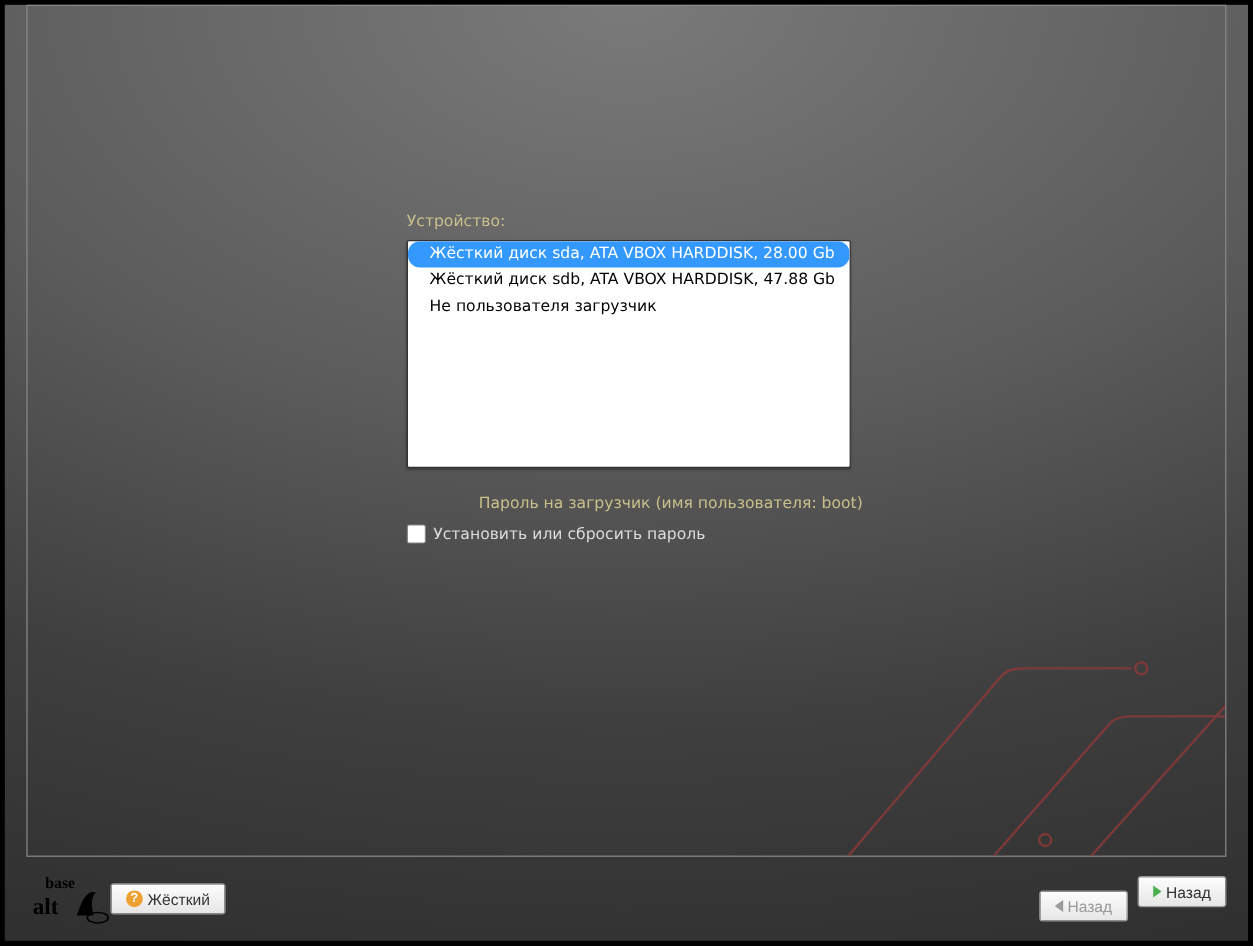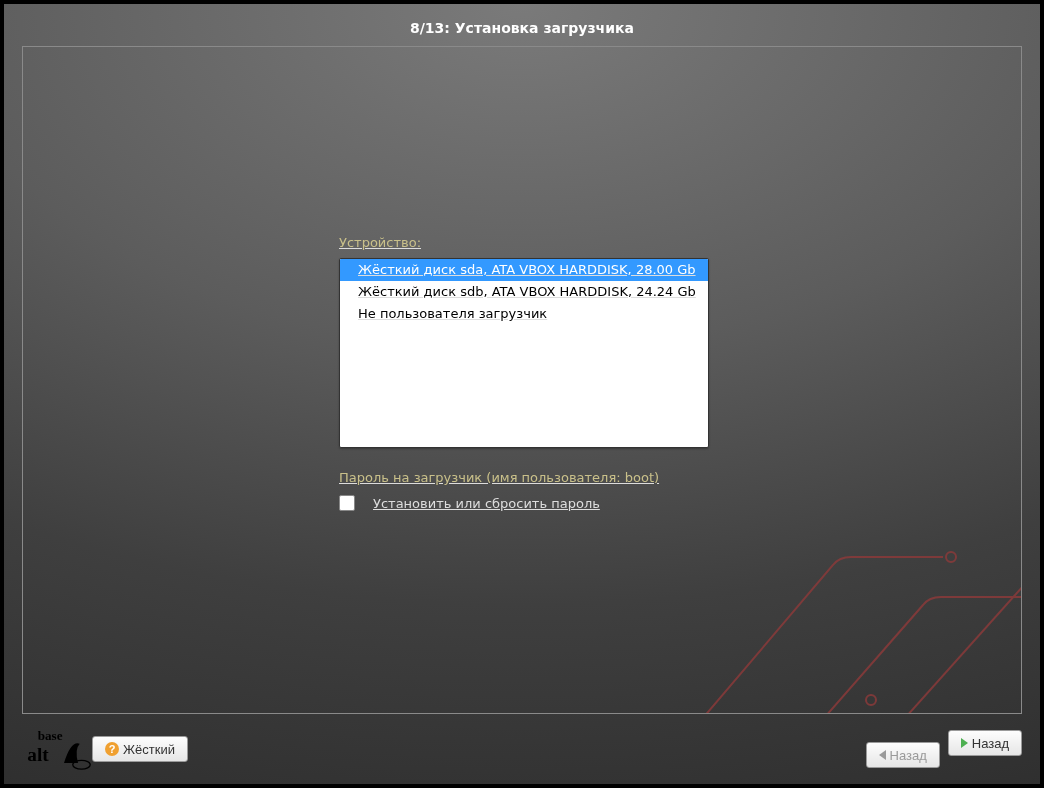--- a/index.html
+++ b/index.html
@@ -31,23 +31,22 @@
     position: relative;
     overflow: hidden;
   }
   .deco {
     position: absolute;
     pointer-events: none;
   }
   .form-area {
     position: absolute;
     left: 316px;
-    top: 188px;
+    top: 172px;
     width: 380px;
-    text-decoration: underline;
   }
   .section-label {
     color: #c9c08a;
     font-size: 13px;
     margin-bottom: 8px;
   }
   .listbox {
     width: 370px;
     height: 190px;
     background: #fff;
@@ -60,26 +59,27 @@
   .list-item {
     padding: 2px 6px 2px 18px;
     font-size: 13px;
     line-height: 18px;
     white-space: nowrap;
     cursor: default;
   }
   .list-item.selected {
     background: #3399ff;
     color: #fff;
-  }
-  .password-area { margin-top: 22px; }
+    border-radius: 10px;
+  }
+  .password-area { margin-top: 22px; text-align: right; }
   .checkbox-row {
     display: flex;
     align-items: center;
-    gap: 18px;
+    gap: 6px;
     margin-top: 10px;
   }
   .chk {
     width: 16px; height: 16px;
     background: #fff;
     border: 1px solid #888;
     border-radius: 2px;
   }
   .footer {
     height: 70px;
@@ -128,41 +128,40 @@
     border-top: 5px solid transparent;
     border-bottom: 5px solid transparent;
     border-left: 7px solid #4caf50;
   }
 </style>
 </head>
 <body>
 
 <div class="window">
 
-  <div class="title">8/13: Установка загрузчика</div>
 
   <div class="content-frame">
 
     <svg class="deco" style="right:-2px; bottom:-2px;" width="420" height="320" viewBox="0 0 420 320">
       <g stroke="#8a3a3a" stroke-width="2" fill="none" opacity="0.85">
         <path d="M 60 370 L 230 170 Q 236 162 248 162 L 340 162"></path>
         <circle cx="348" cy="162" r="5"></circle>
         <path d="M 180 370 L 320 210 Q 326 202 338 202 L 430 202"></path>
         <path d="M 260 370 L 430 180"></path>
         <circle cx="268" cy="305" r="5"></circle>
       </g>
     </svg>
 
     <div class="form-area">
 
       <div class="section-label">Устройство:</div>
 
       <div class="listbox" id="device-list">
           <div class="list-item selected">Жёсткий диск sda, ATA VBOX HARDDISK,  28.00 Gb</div>
-          <div class="list-item">Жёсткий диск sdb, ATA VBOX HARDDISK,  24.24 Gb</div>
+          <div class="list-item">Жёсткий диск sdb, ATA VBOX HARDDISK,  47.88 Gb</div>
           <div class="list-item">Не пользователя загрузчик</div>
         </div>
 
       <div class="password-area">
         <div class="section-label">Пароль на загрузчик (имя пользователя: boot)</div>
         <div class="checkbox-row">
           <div class="chk"></div>
           <span>Установить или сбросить пароль</span>
         </div>
       </div>

